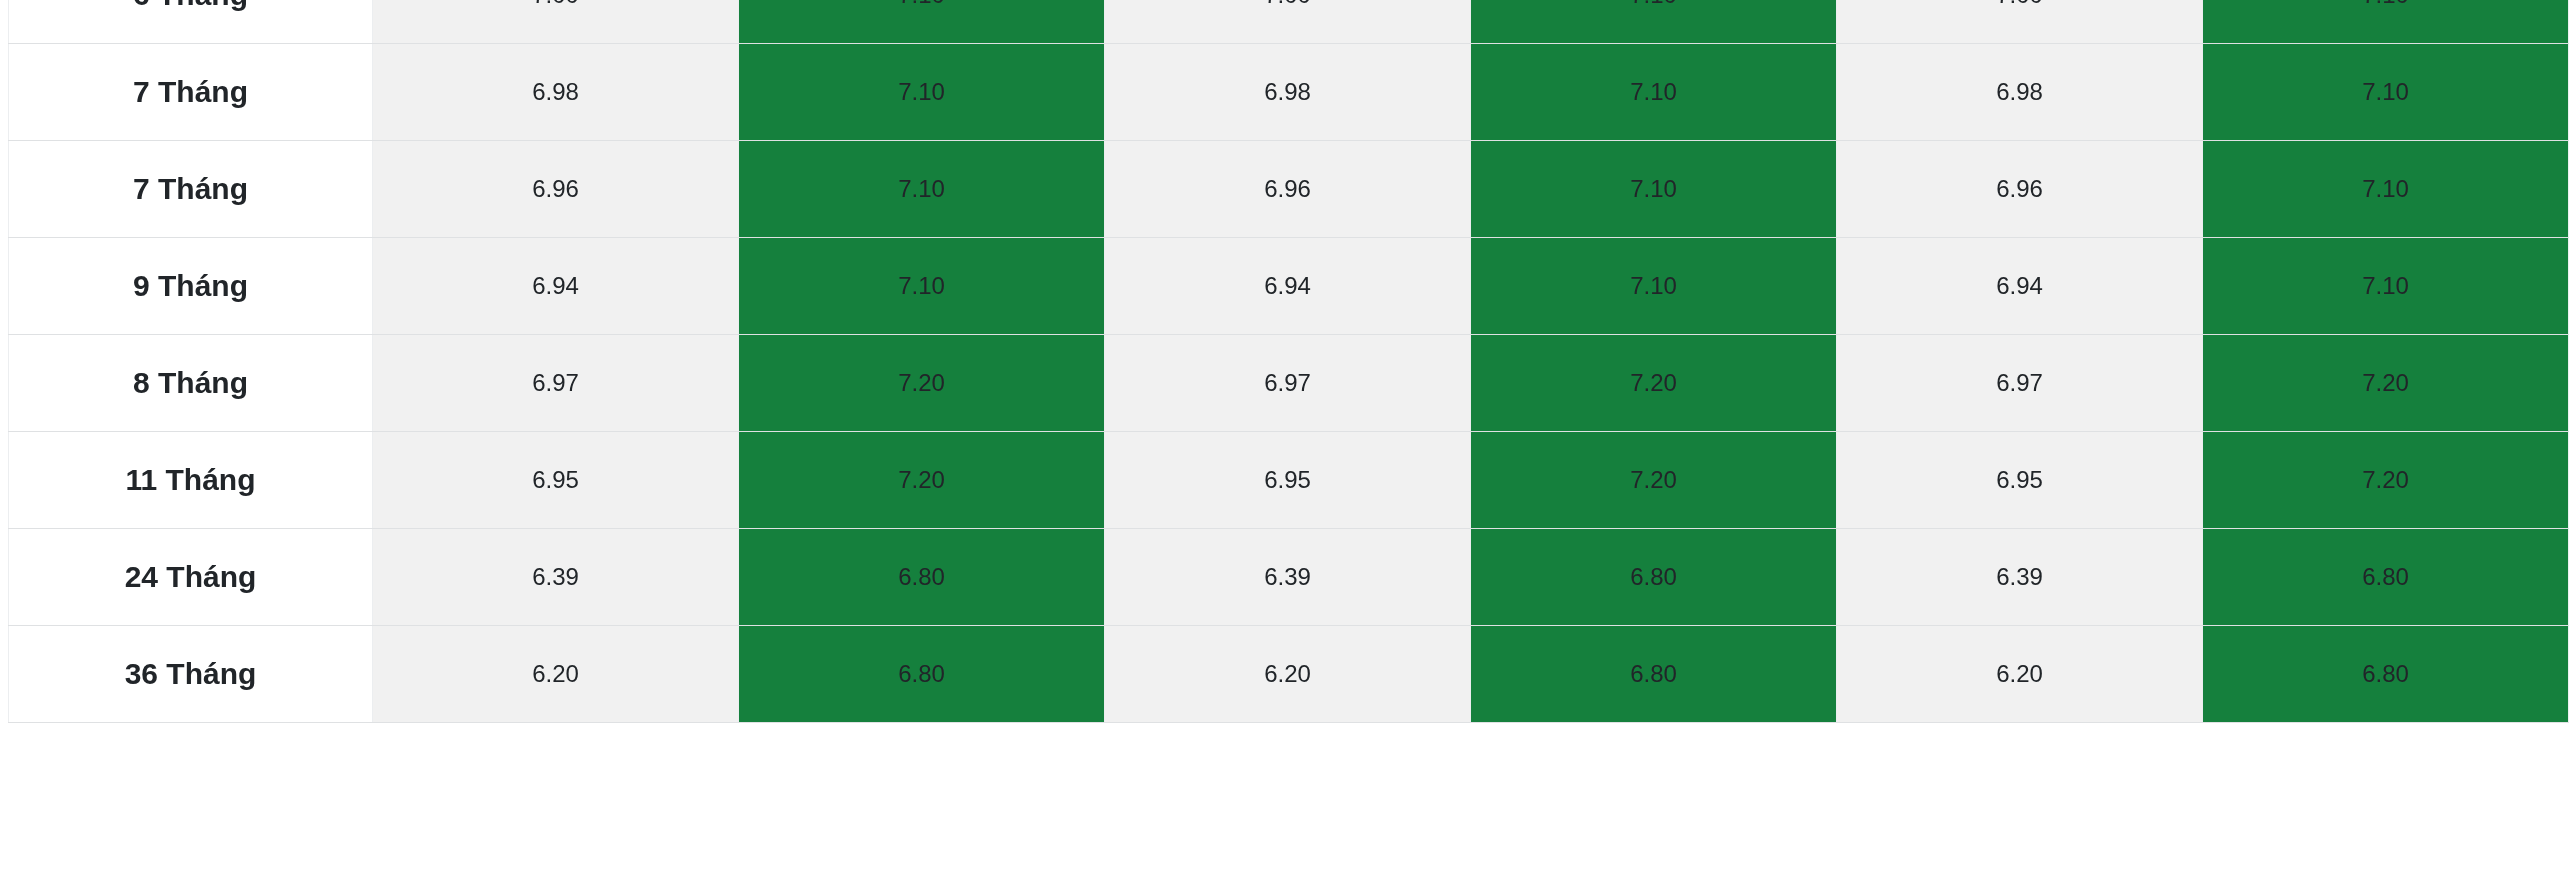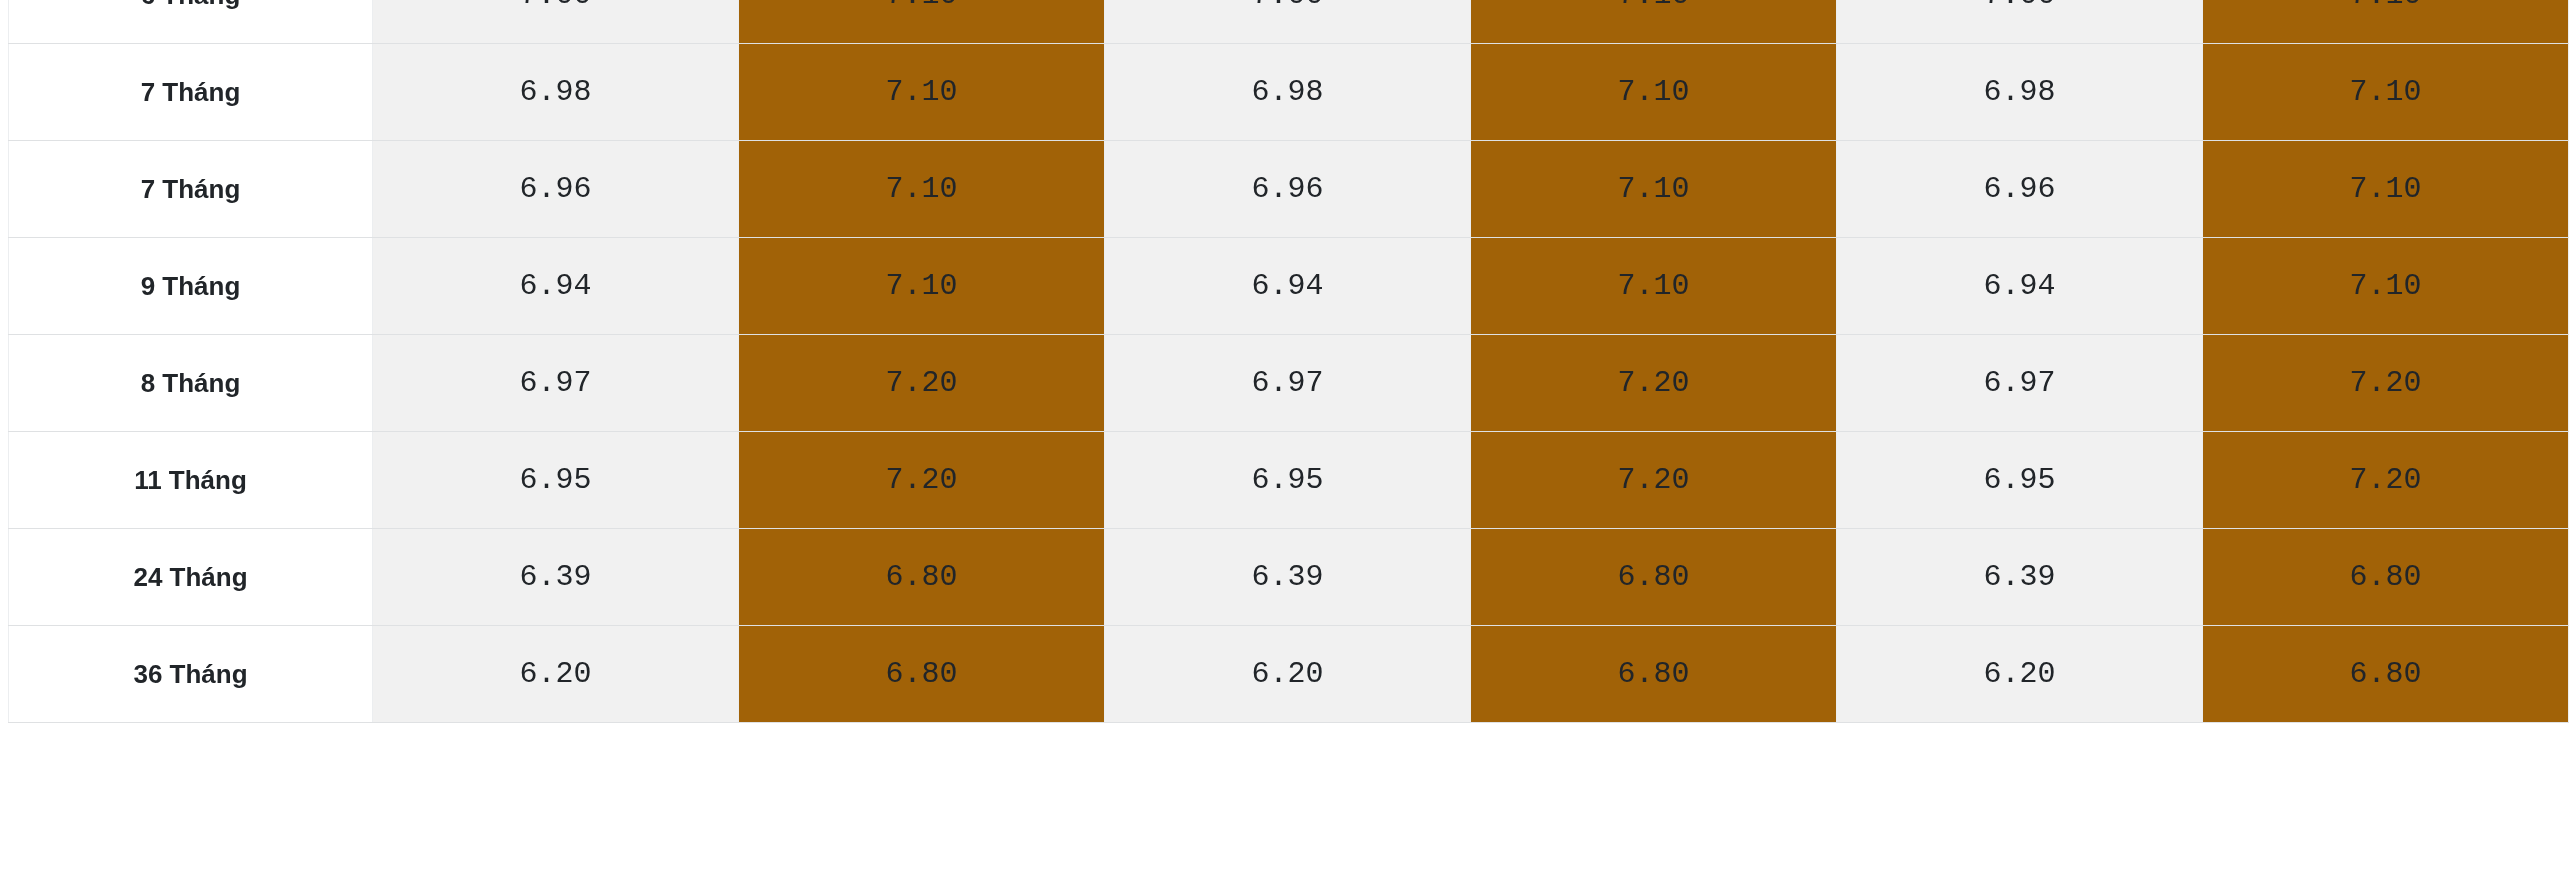--- a/index.html
+++ b/index.html
@@ -49,35 +49,34 @@
     color: #212529;
     padding: 0 8px;
   }
 
   .rate-table tr > td:first-child {
     border-left: 1px solid #eceef0;
   }
 
   .cell-term {
     font-weight: bold;
-    font-size: 26px;
+    font-size: 30px;
     background: #ffffff;
   }
 
   .cell-value {
     font-weight: normal;
-    font-size: 30px;
-    font-family: Liberation Mono, monospace;
+    font-size: 24px;
   }
 
   .cell-value.shade-on {
     background: #f1f1f1;
   }
   .cell-value.shade-off {
-    background: #a16207;
+    background: #15803d;
   }
 </style>
 </head>
 <body>
 
 <div class="table-viewport">
   <table class="rate-table">
     <colgroup>
       <col class="c-label">
       <col class="c-data">

